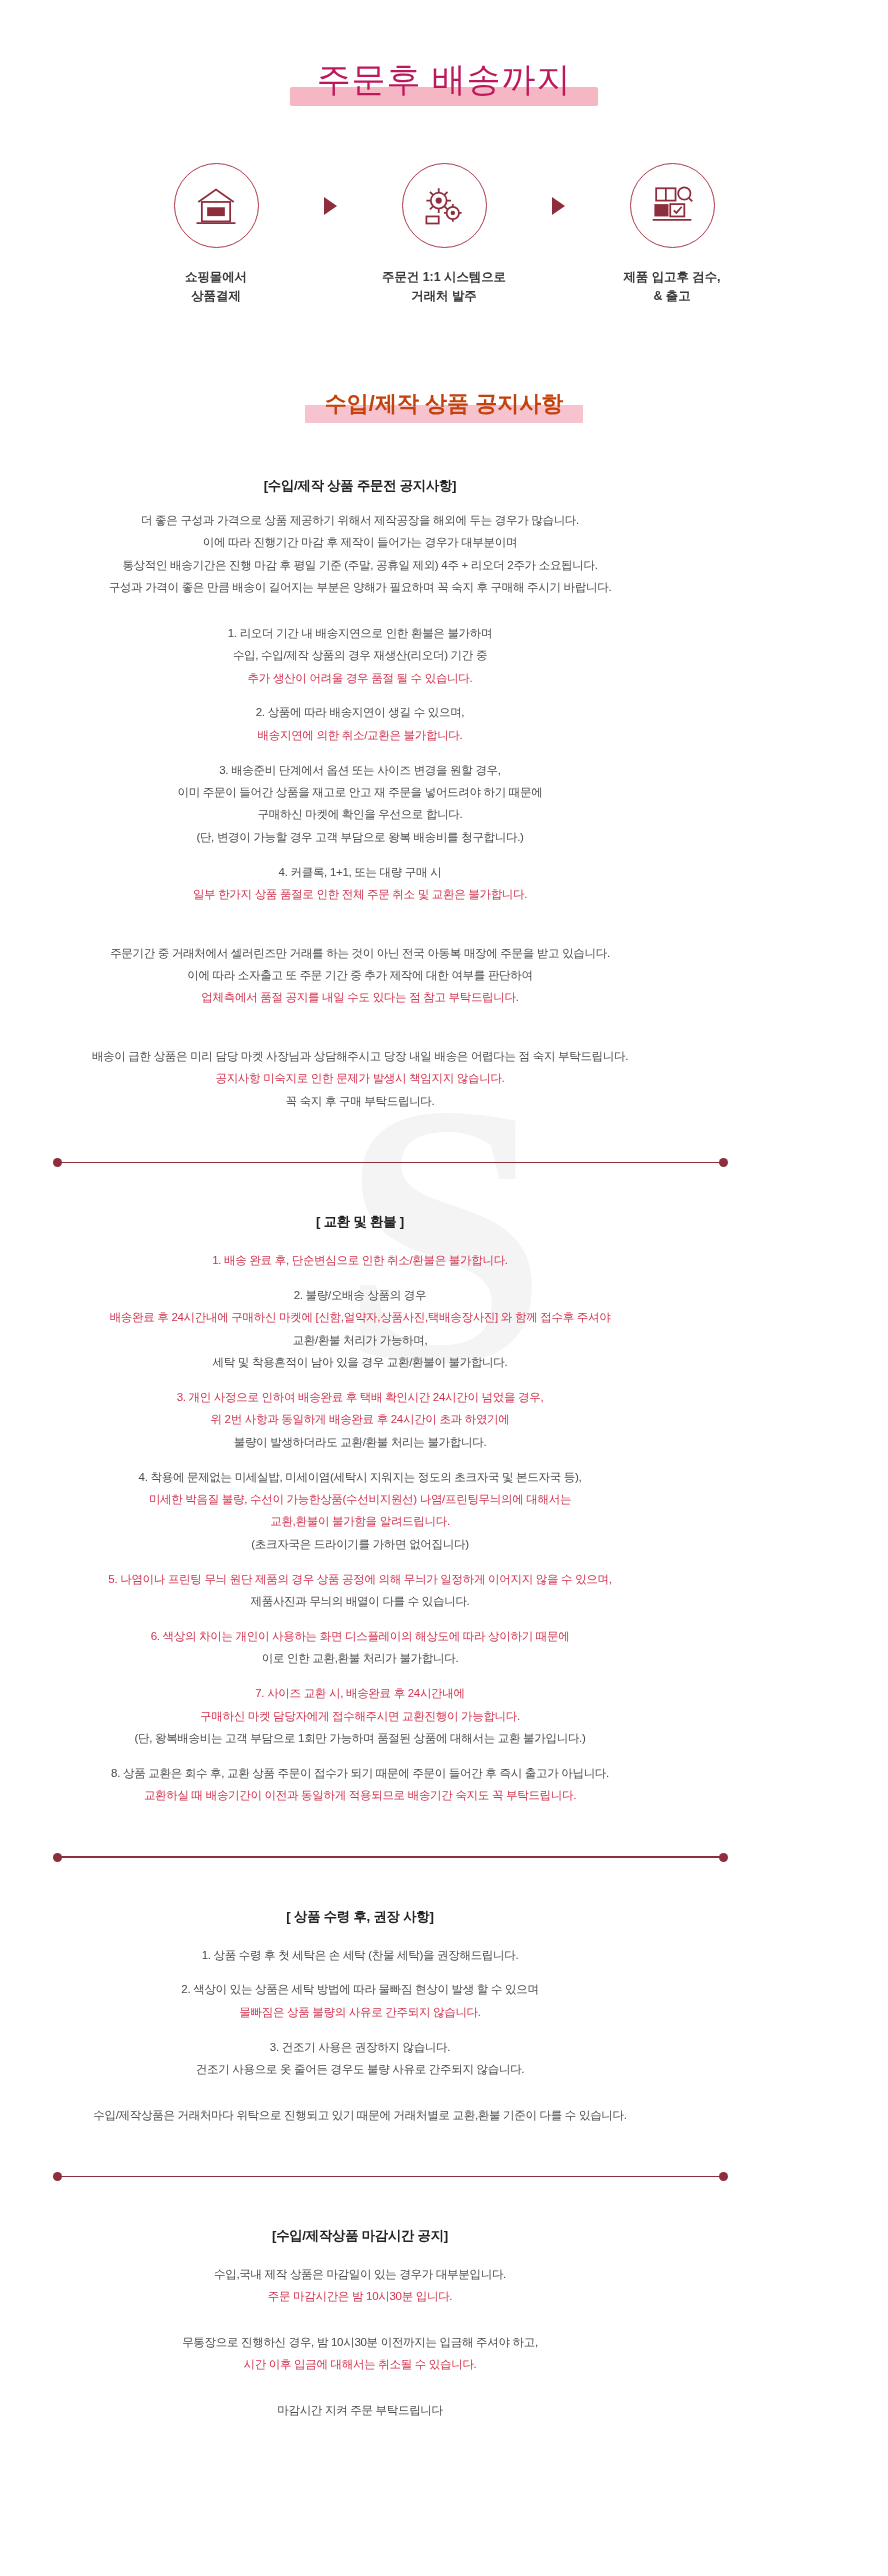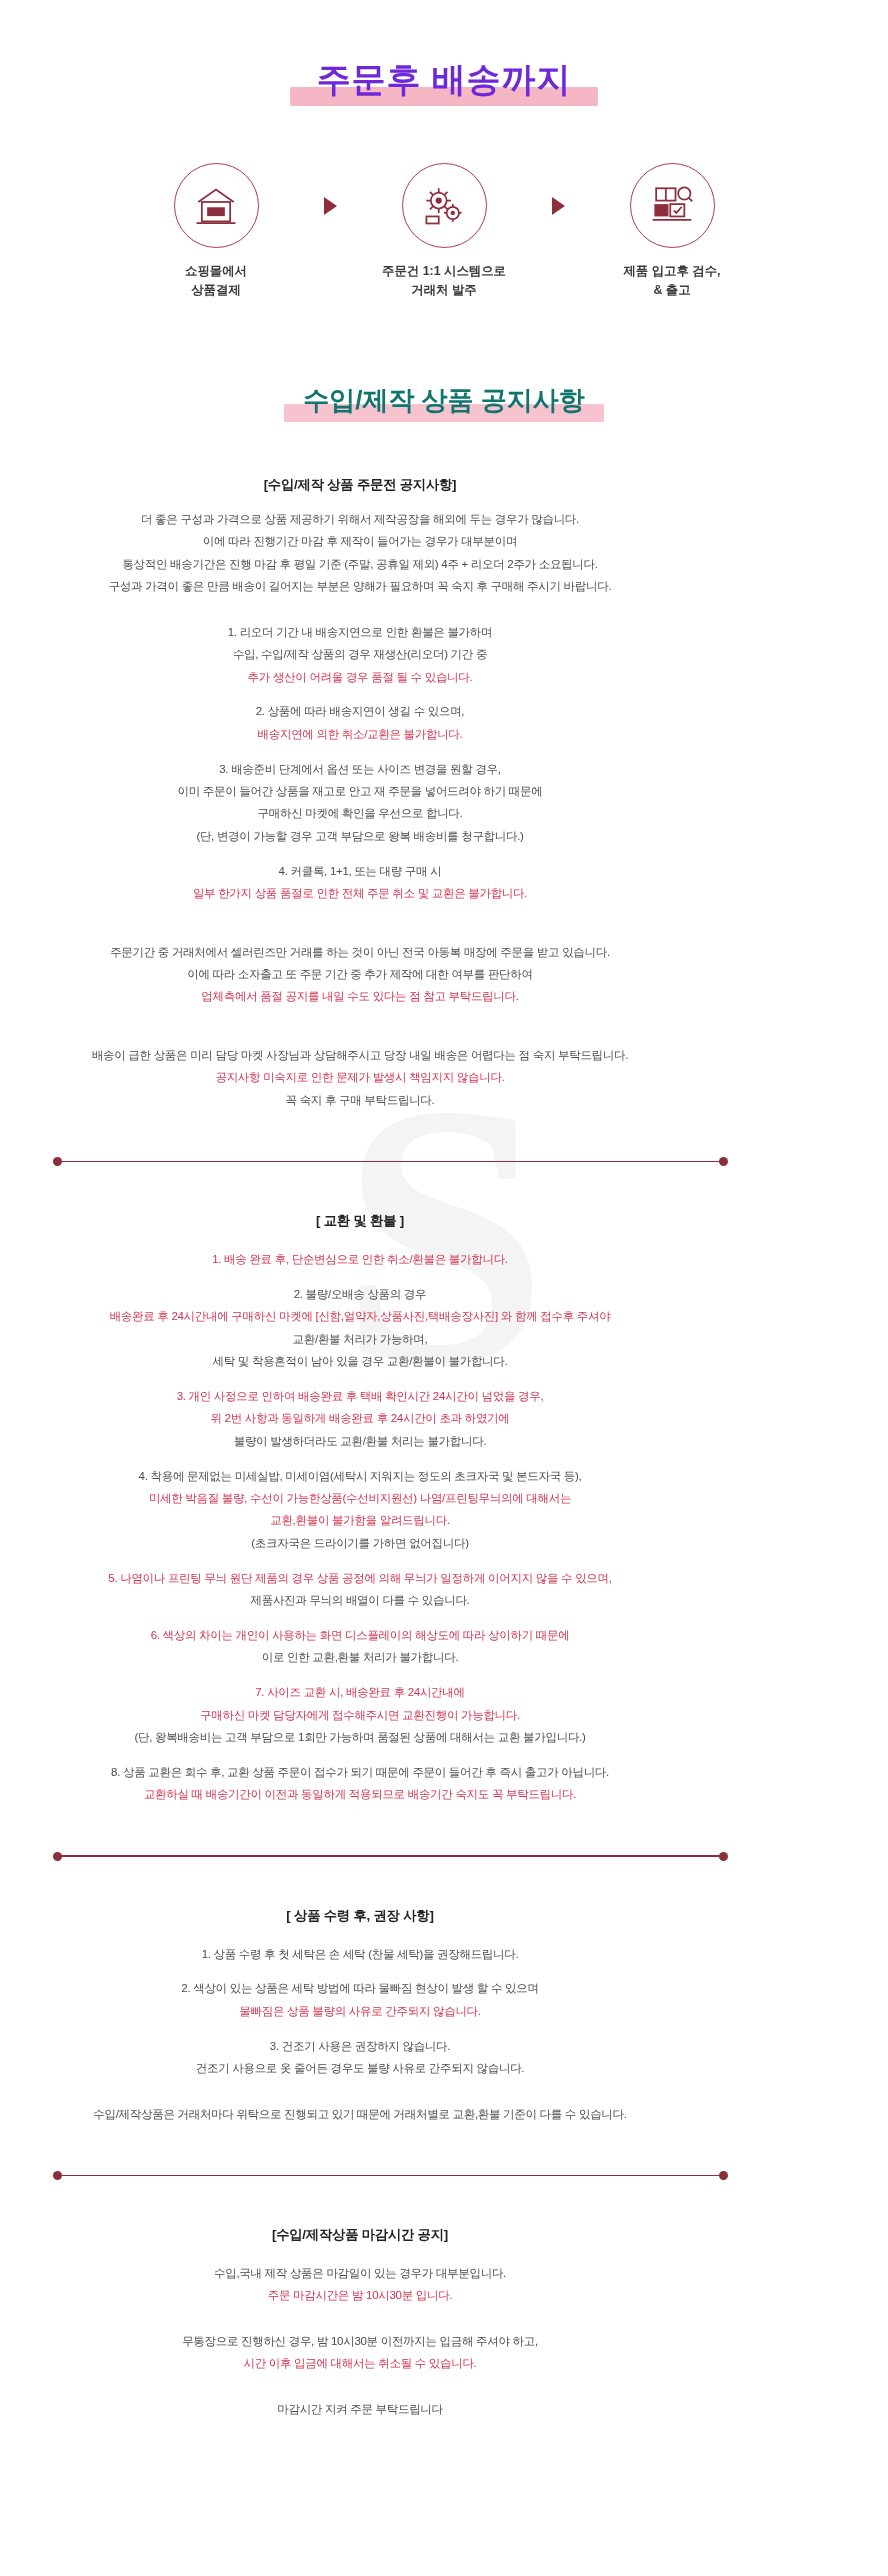--- a/index.html
+++ b/index.html
@@ -23,23 +23,23 @@
 
   
   .banner {
     padding-top: 53px;
     text-align: center;
   }
   .banner-title {
     display: inline-block;
     position: relative;
     font-size: 34px;
-    font-weight: bold;
+    font-weight: normal;
     letter-spacing: 0.9px;
-    color: #6d28d9;
+    color: #be185d;
     padding: 3.6px 27px 5.3px 27px;
     z-index: 2;
   }
   .banner-title:before {
     content: "";
     position: absolute;
     left: 0; right: 0;
     bottom: 1.8px;
     height: 19.5px;
     background: #f6b7c4;
@@ -65,21 +65,21 @@
     margin: 0 auto;
     border: 1.8px solid #b03a4a;
     border-radius: 50%;
     display: flex;
     align-items: center;
     justify-content: center;
     background: #ffffff;
   }
   .step-circle svg { display: block; }
   .step-label {
-    margin-top: 14px;
+    margin-top: 20px;
     font-size: 12.4px;
     line-height: 1.5;
     color: #3a3a3a;
     font-weight: bold;
     white-space: pre-line;
   }
   .step-arrow {
     width: 50px;
     display: flex;
     align-items: center;
@@ -94,23 +94,23 @@
   }
 
   
   .section-head {
     margin-top: 80px;
     text-align: center;
   }
   .section-head-inner {
     display: inline-block;
     position: relative;
-    font-size: 26px;
+    font-size: 22px;
     font-weight: bold;
-    color: #0f766e;
+    color: #c2410c;
     padding: 3.6px 19.5px 5.3px 19.5px;
     letter-spacing: 0px;
     z-index: 2;
   }
   .section-head-inner:before {
     content: "";
     position: absolute;
     left: 0; right: 0;
     bottom: 0.9px;
     height: 18px;

